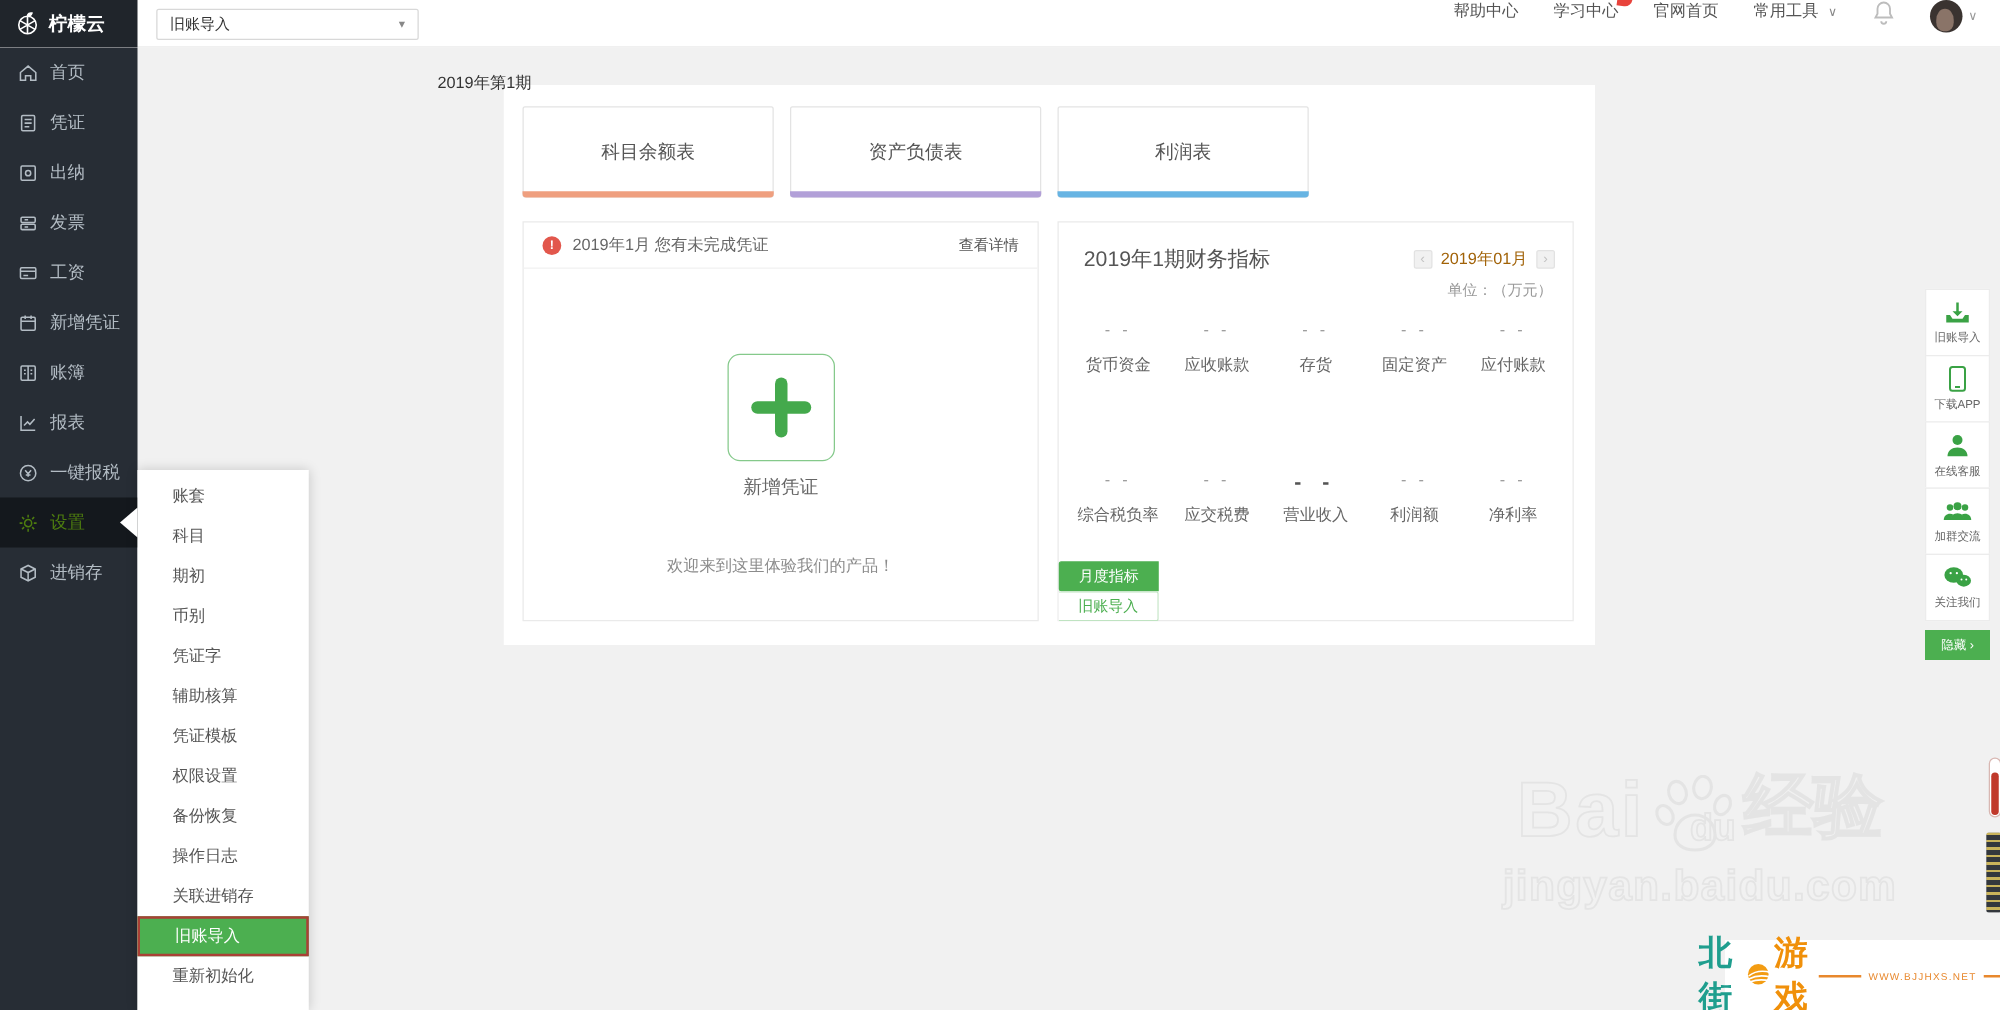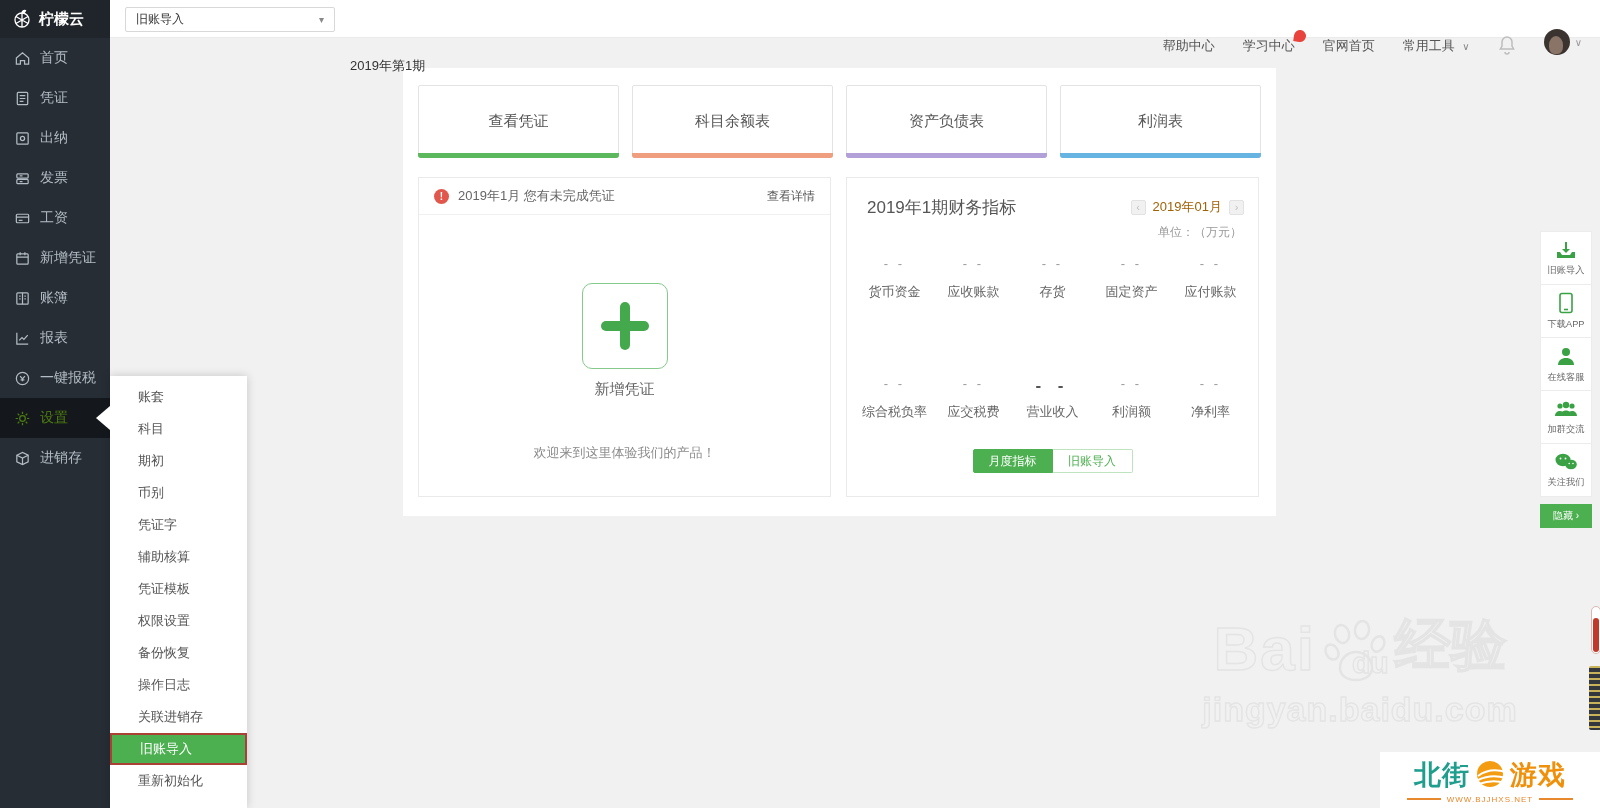--- a/index.html
+++ b/index.html
@@ -8,21 +8,21 @@
   .screen { position:relative; width:1600px; height:808px; background:#f1f1f1; }
 
   
   .topbar { position:absolute; left:0; top:0; width:1600px; height:38px; background:#fff; border-bottom:1px solid #ebebeb; z-index:30; }
   .logo { position:absolute; left:0; top:0; width:110px; height:38px; background:#20252b; color:#fff;
           display:flex; align-items:center; gap:7px; padding-left:12px; font-size:15px; font-weight:bold; }
   .acct-select { position:absolute; left:125px; top:7px; width:210px; height:25px; border:1px solid #d8d8d8; border-radius:2px;
           background:#fff; display:flex; align-items:center; padding:0 10px; font-size:12px; color:#333; cursor:pointer; }
   .acct-select .caret { margin-left:auto; color:#888; font-size:10px; }
   .period { position:absolute; left:350px; top:11px; font-size:13px; color:#333;margin-top:46px; }
-  .top-right { position:absolute; right:18px; top:0; height:38px; display:flex; align-items:flex-end; gap:28px;margin-top:17px; }
+  .top-right { position:absolute; right:18px; top:0; height:38px; display:flex; align-items:flex-start; gap:28px; }
   .top-link { font-size:13px; color:#555; cursor:pointer; position:relative; white-space:nowrap; }
   .top-link .mini-caret { font-size:10px; color:#888; margin-left:4px; }
   .hot-badge { position:absolute; top:-7px; right:-11px; width:12px; height:12px; background:#e8433c; border-radius:50% 50% 50% 0; transform:rotate(8deg); }
   .bell { width:18px; height:20px; cursor:pointer; }
   .avatar-wrap { display:flex; align-items:center; gap:5px; cursor:pointer; }
   .avatar { width:26px; height:26px; border-radius:50%; background:#3a3330; position:relative; overflow:hidden; }
   .avatar::after { content:""; position:absolute; left:5px; top:7px; width:14px; height:18px; background:#8a7468; border-radius:50% 50% 40% 40%; }
   .avatar-caret { font-size:10px; color:#999; }
 
   
@@ -72,21 +72,21 @@
              font-size:11px; line-height:13px; text-align:center; cursor:pointer; }
   .month-txt { font-size:13px; color:#a16207; }
   .unit { position:absolute; right:16px; top:46px; font-size:12px; color:#999; }
   .metric-row { position:absolute; left:8px; right:8px; display:flex; }
   .metric-row.r1 { top:78px; }
   .metric-row.r2 { top:198px; }
   .metric { flex:1; text-align:center; }
   .metric .val { font-size:13px; color:#9a9a9a; letter-spacing:3px; height:18px; }
   .metric .lab { font-size:13px; color:#666; margin-top:9px; }
   .metric-row.r2 .metric:nth-child(3) .val { font-size:17px; color:#555; font-weight:bold; letter-spacing:6px; }
-  .toggle-row { position:absolute; left:0; right:0; top:271px; display:flex; justify-content:center; }
+  .toggle-row { position:absolute; left:0; right:0; top:271px; display:flex; justify-content:center;flex-direction:column; }
   .tg-btn { width:80px; height:24px; font-size:12px; display:flex; align-items:center; justify-content:center; cursor:pointer; }
   .tg-btn.on { background:#4caf50; color:#fff; border:1px solid #4caf50; border-radius:2px 0 0 2px; }
   .tg-btn.off { background:#fff; color:#4caf50; border:1px solid #bfe3c1; border-left:none; border-radius:0 2px 2px 0; }
 
   
   .float-bar { position:absolute; left:1540px; top:232px; width:52px; z-index:15; }
   .float-item { width:52px; height:54px; background:#fff; border:1px solid #ececec; margin-top:-1px;
                 display:flex; flex-direction:column; align-items:center; justify-content:center; gap:3px; cursor:pointer; }
   .float-item .lab { font-size:10px; color:#666; transform:scale(.92); white-space:nowrap; }
   .hide-btn { width:52px; height:24px; margin-top:7px; background:#4caf50; color:#fff; font-size:10px;
@@ -101,21 +101,21 @@
   
   .baidu-wm { position:absolute; left:1150px; top:608px; width:420px; text-align:center; color:transparent;
               -webkit-text-stroke:1.4px #e4e4e4; pointer-events:none; }
   .baidu-line { display:flex; align-items:flex-end; justify-content:center; gap:4px; }
   .baidu-word { font-size:62px; font-weight:bold; letter-spacing:2px; }
   .baidu-cn { font-size:56px; font-weight:bold; }
   .baidu-du { font-size:30px; font-weight:bold; margin:0 2px 4px -46px; }
   .baidu-url { font-size:34px; font-weight:bold; margin-top:6px; letter-spacing:1px; }
 
   .corner-logo { position:absolute; left:1380px; top:752px; width:220px; height:56px; background:#fff;
-                 display:flex; flex-direction:column; align-items:center; justify-content:center; }
+                 display:flex; align-items:center; justify-content:center; }
   .corner-row { display:flex; align-items:center; }
   .corner-left { font-size:27px; font-weight:bold; color:#1f9e8e; letter-spacing:1px; }
   .corner-right { font-size:27px; font-weight:bold; color:#f0900a; letter-spacing:1px; }
   .corner-sub { display:flex; align-items:center; gap:6px; margin-top:2px; }
   .corner-dash { width:34px; height:0; border-top:2px solid #e8882d; }
   .corner-url { font-size:8px; color:#e8882d; letter-spacing:1px; }
 </style>
 </head>
 <body>
 
@@ -252,24 +252,20 @@
     <div class="sub-item">操作日志</div>
     <div class="sub-item">关联进销存</div>
     <div class="sub-item active">旧账导入</div>
     <div class="sub-item">重新初始化</div>
   </nav>
 
   <section class="main-panel">
 
     <div class="tabs-row">
       <div class="quick-tab">
-        <span>查看凭证</span>
-        <i class="bar" style="background: rgb(92, 184, 92);"></i>
-      </div>
-      <div class="quick-tab">
         <span>科目余额表</span>
         <i class="bar" style="background: rgb(239, 159, 127);"></i>
       </div>
       <div class="quick-tab">
         <span>资产负债表</span>
         <i class="bar" style="background: rgb(178, 160, 216);"></i>
       </div>
       <div class="quick-tab">
         <span>利润表</span>
         <i class="bar" style="background: rgb(103, 180, 227);"></i>

